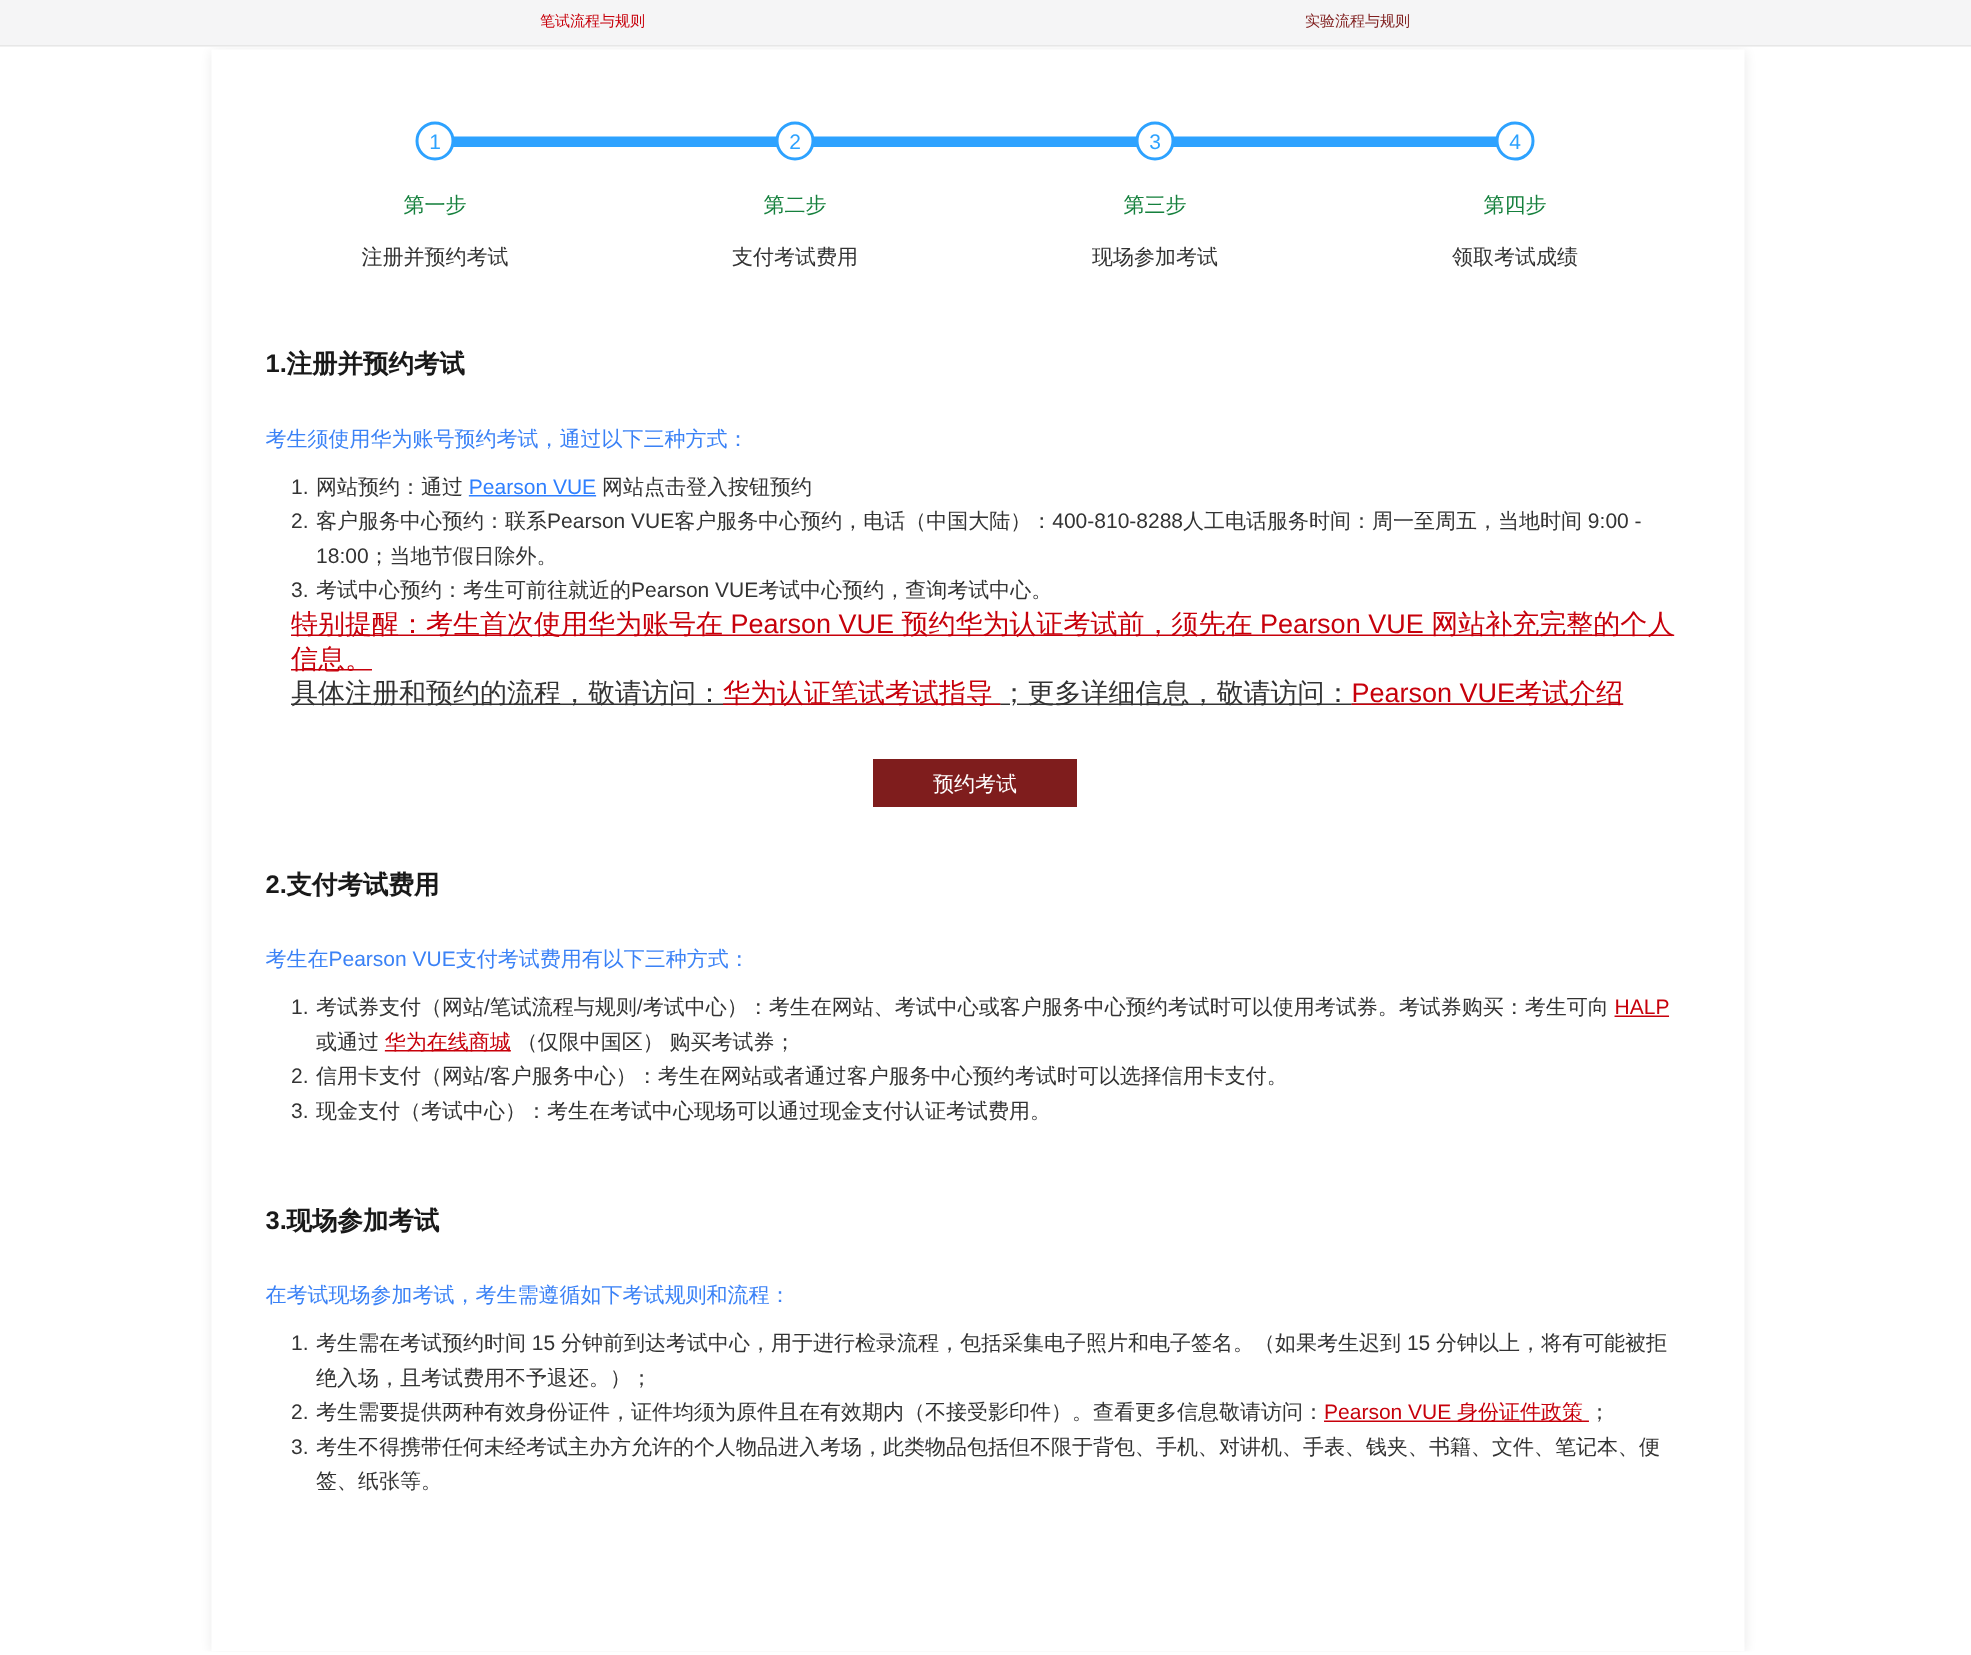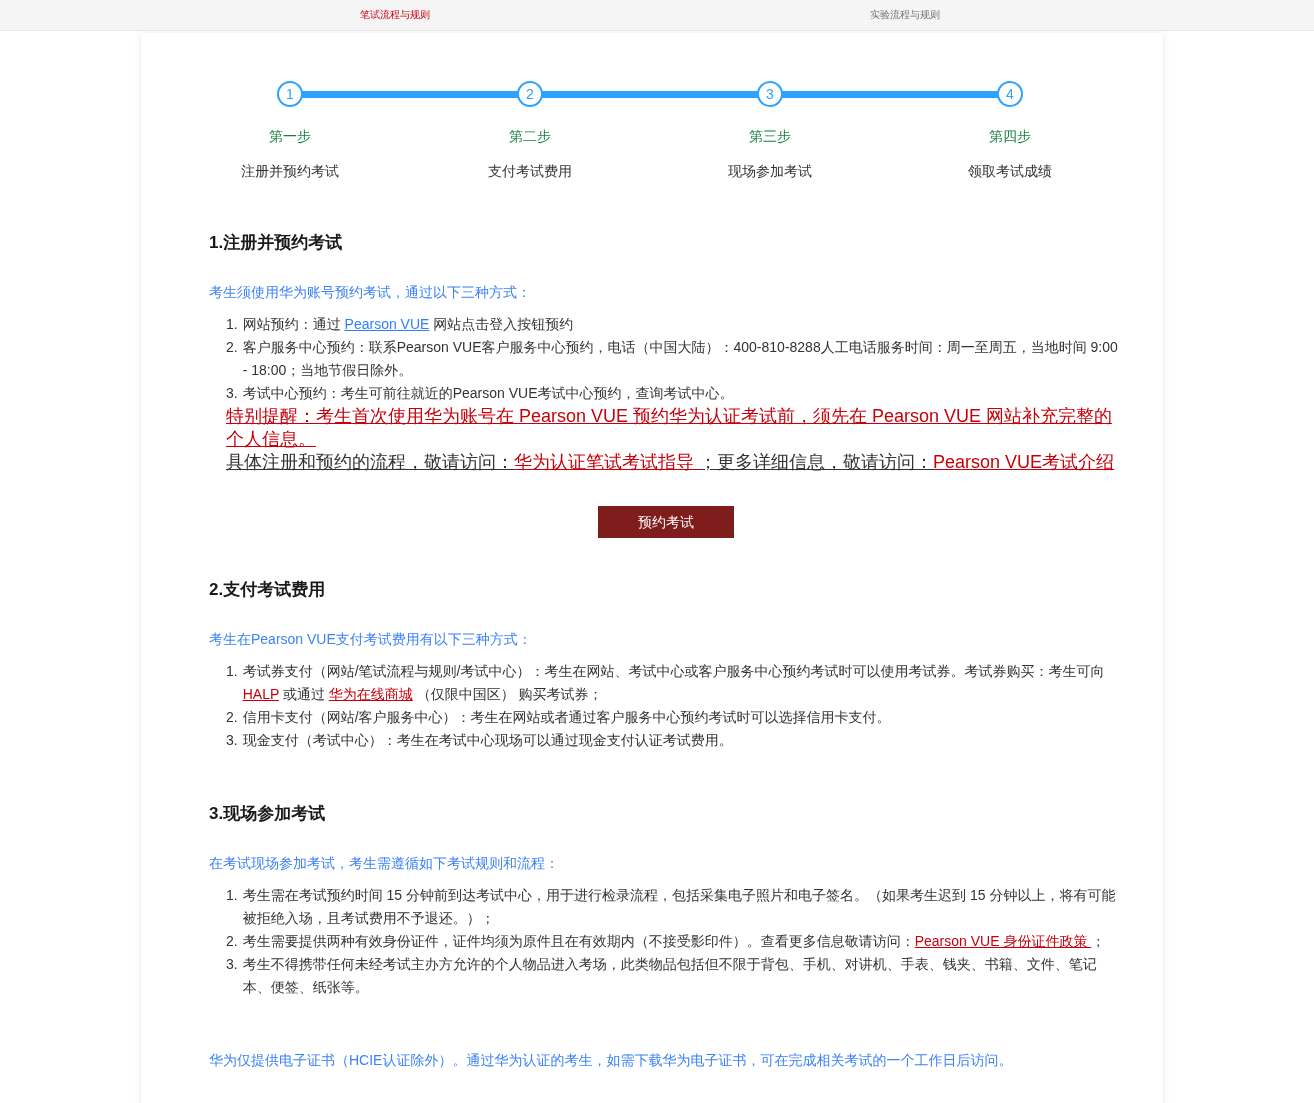--- a/index.html
+++ b/index.html
@@ -14,21 +14,21 @@
     position:relative;
     height:30px;
     background:#f5f5f6;
     border-bottom:1px solid #e7e7e7;
     font-size:10px;
   }
   .tab {
     position:absolute; top:0;
     line-height:30px;
     transform:translateX(-50%);
-    color:#737373;
+    color:#7f1d1d;
     cursor:pointer;
     white-space:nowrap;
   }
   .tab.active { color:#c7000b; }
   .tab-written { left:395px; }
   .tab-lab { left:905px; }
 
   
   .card {
     box-sizing:border-box;
@@ -69,21 +69,21 @@
     border:2px solid #2da2ff;
     background:#fff;
     color:#2da2ff;
     font-size:14px;
     display:flex; align-items:center; justify-content:center;
   }
   .step-label { margin-top:21px; font-size:14px; color:#15803d;text-align:center; }
   .step-name  { margin-top:17px; font-size:14px; color:#333; }
 
   
-  .section { margin-top:50px;margin-left:32px; }
+  .section { margin-top:50px; }
   .section:first-of-type { margin-top:56px; }
   .section-heading {
     font-size:17px;
     font-weight:bold;
     color:#191919;
   }
   .intro {
     margin-top:27px;
     font-size:14px;
     color:#3b82f6;
@@ -215,17 +215,16 @@
         <span><span>考生需要提供两种有效身份证件，证件均须为原件且在有效期内（不接受影印件）。查看更多信息敬请访问：</span><a class="red-link">Pearson VUE 身份证件政策 </a><span>；</span></span>
       </div>
       <div class="list-item">
         <span class="num">3.</span>
         <span>考生不得携带任何未经考试主办方允许的个人物品进入考场，此类物品包括但不限于背包、手机、对讲机、手表、钱夹、书籍、文件、笔记本、便签、纸张等。</span>
       </div>
     </div>
   </div>
 
   <div class="section">
-    <div class="intro">华为仅提供电子证书（HCIE认证除外）。通过华为认证的考生，如需下载华为电子证书，可在完成相关考试的一个工作日后访问。</div>
 
   </div>
 
 </div>
 
 </body></html>

